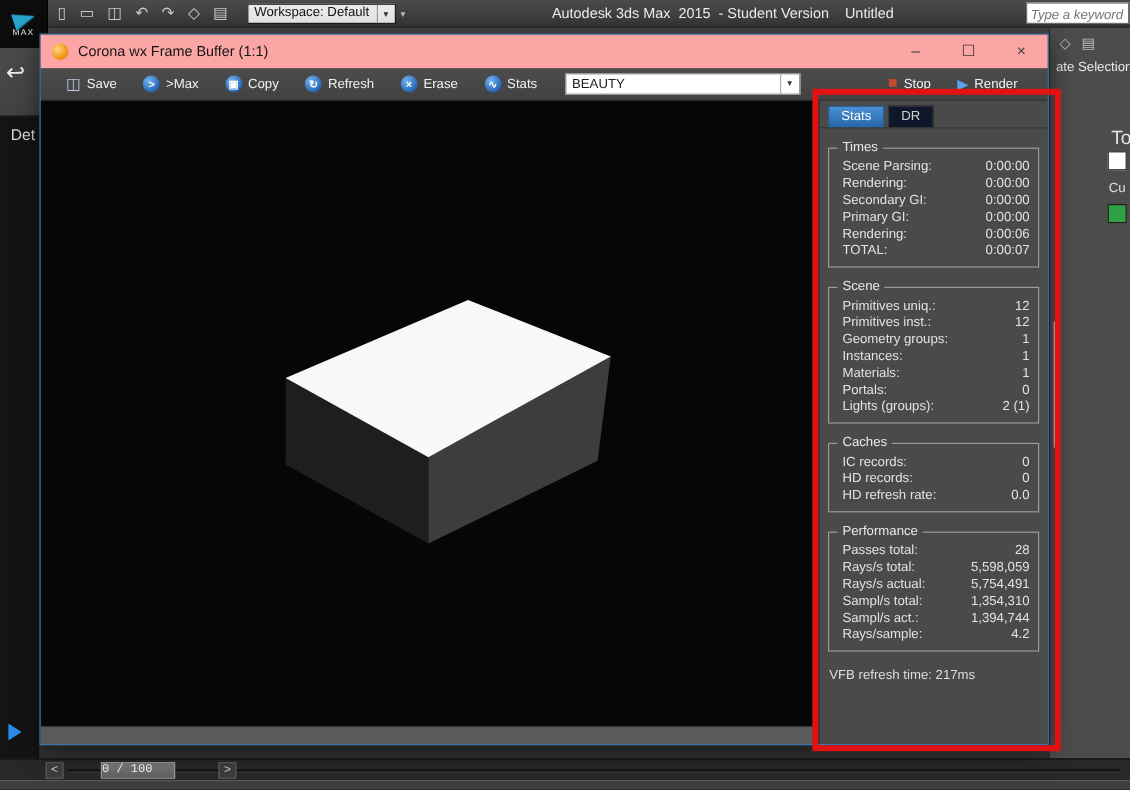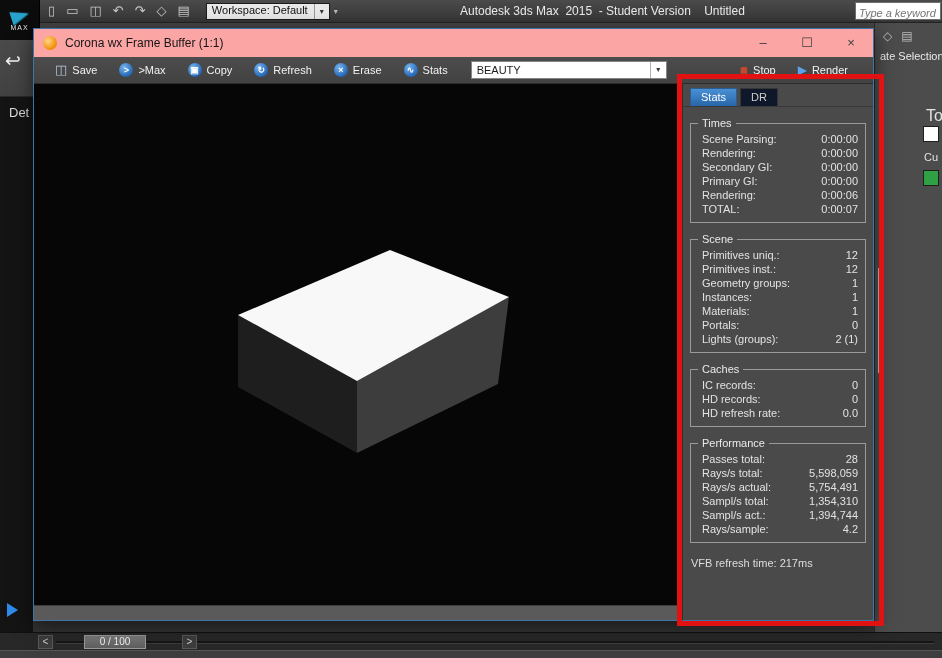--- a/index.html
+++ b/index.html
@@ -94,21 +94,21 @@
   .tl-track { position:absolute; left:56px; right:8px; top:8px; height:3px; background:#151515; border-bottom:1px solid #3d3d3d; }
   .tl-btn {
     position:absolute; top:2px; width:15px; height:14px; background:#3d3d3d;
     border:1px solid #5a5a5a; color:#cfcfcf; font-size:10px; text-align:center; line-height:12px;
   }
   .tl-back { left:38px; }
   .tl-fwd  { left:182px; }
   .tl-slider {
     position:absolute; left:84px; top:2px; width:62px; height:14px;
     background:linear-gradient(#7b7b7b,#5f5f5f); border:1px solid #9b9b9b;
-    color:#f4f4f4; font-size:10px; text-align:center; line-height:12px;
+    color:#f4f4f4; font-size:10px; line-height:12px;font-family:Liberation Mono, monospace;
   }
   .statusbar { position:absolute; left:0; top:650px; width:942px; height:8px; background:#3e3e3e; border-top:1px solid #565656; }
 
   
   .corona {
     position:absolute; left:33px; top:28px; width:841px; height:593px;
     background:#4a4a4a; border:1px solid #3f74a8;
     box-shadow:0 5px 20px rgba(0,0,0,.55);
     z-index:10; display:flex; flex-direction:column;
   }

